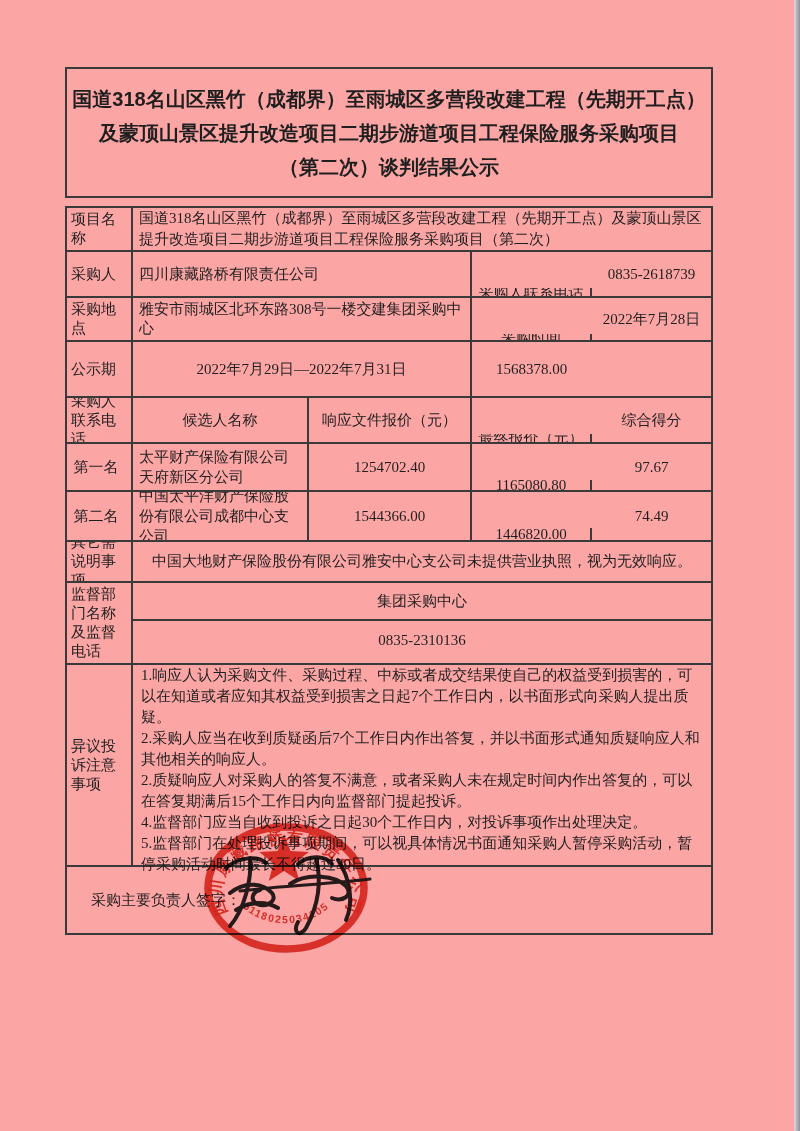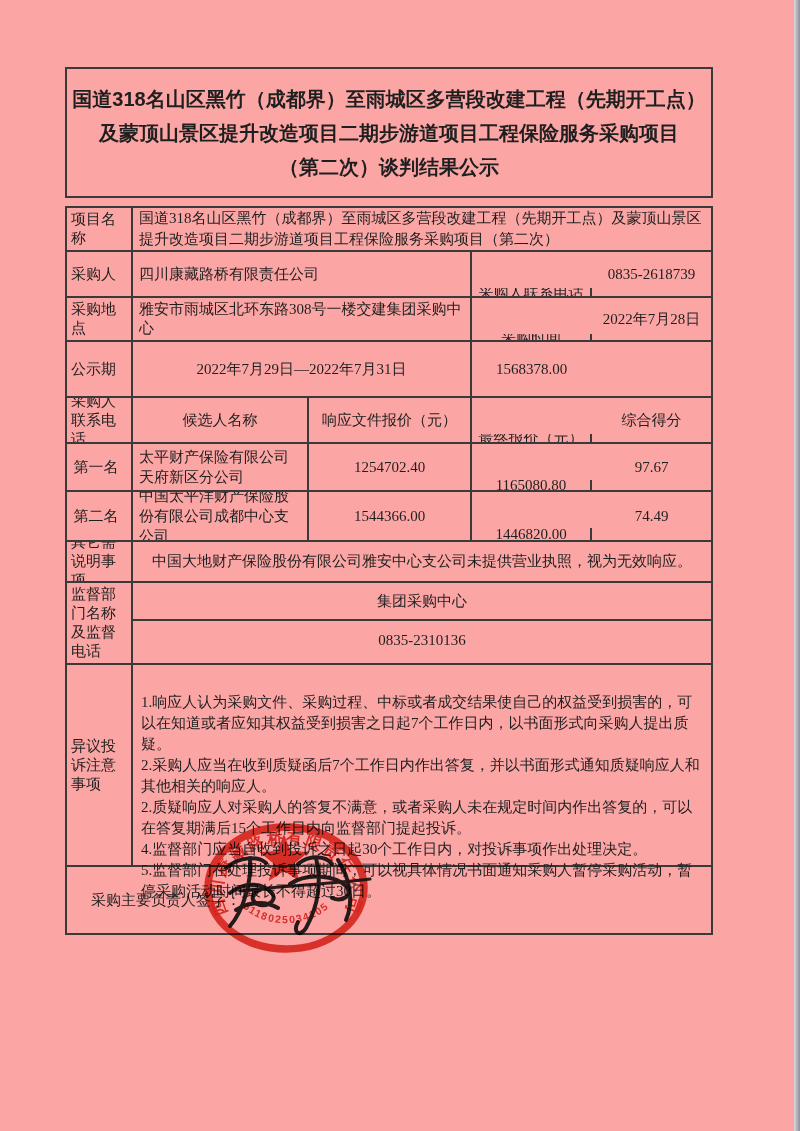--- a/index.html
+++ b/index.html
@@ -54,21 +54,21 @@
   .center{justify-content:center;text-align:center;}
   .wrap2{line-height:21px;}
   .sub-col{width:578px;display:flex;flex-direction:column;}
   .sub-cell{
     box-sizing:border-box;display:flex;align-items:center;justify-content:center;
     text-align:center;
   }
   .sub-cell.first{border-bottom:2px solid var(--bd);}
   .objection-text{
     display:block;align-self:flex-start;
-    padding:27px 8px 2px 8px;line-height:21px;
+    padding:0 8px 2px 8px;line-height:21px;
   }
   .objection-text div{margin:0;}
   .sign-row .cell{padding-left:24px;}
   .stamp-svg{
     position:absolute;left:180px;top:790px;width:230px;height:185px;
     mix-blend-mode:multiply;
     pointer-events:none;
   }
 </style>
 </head>

